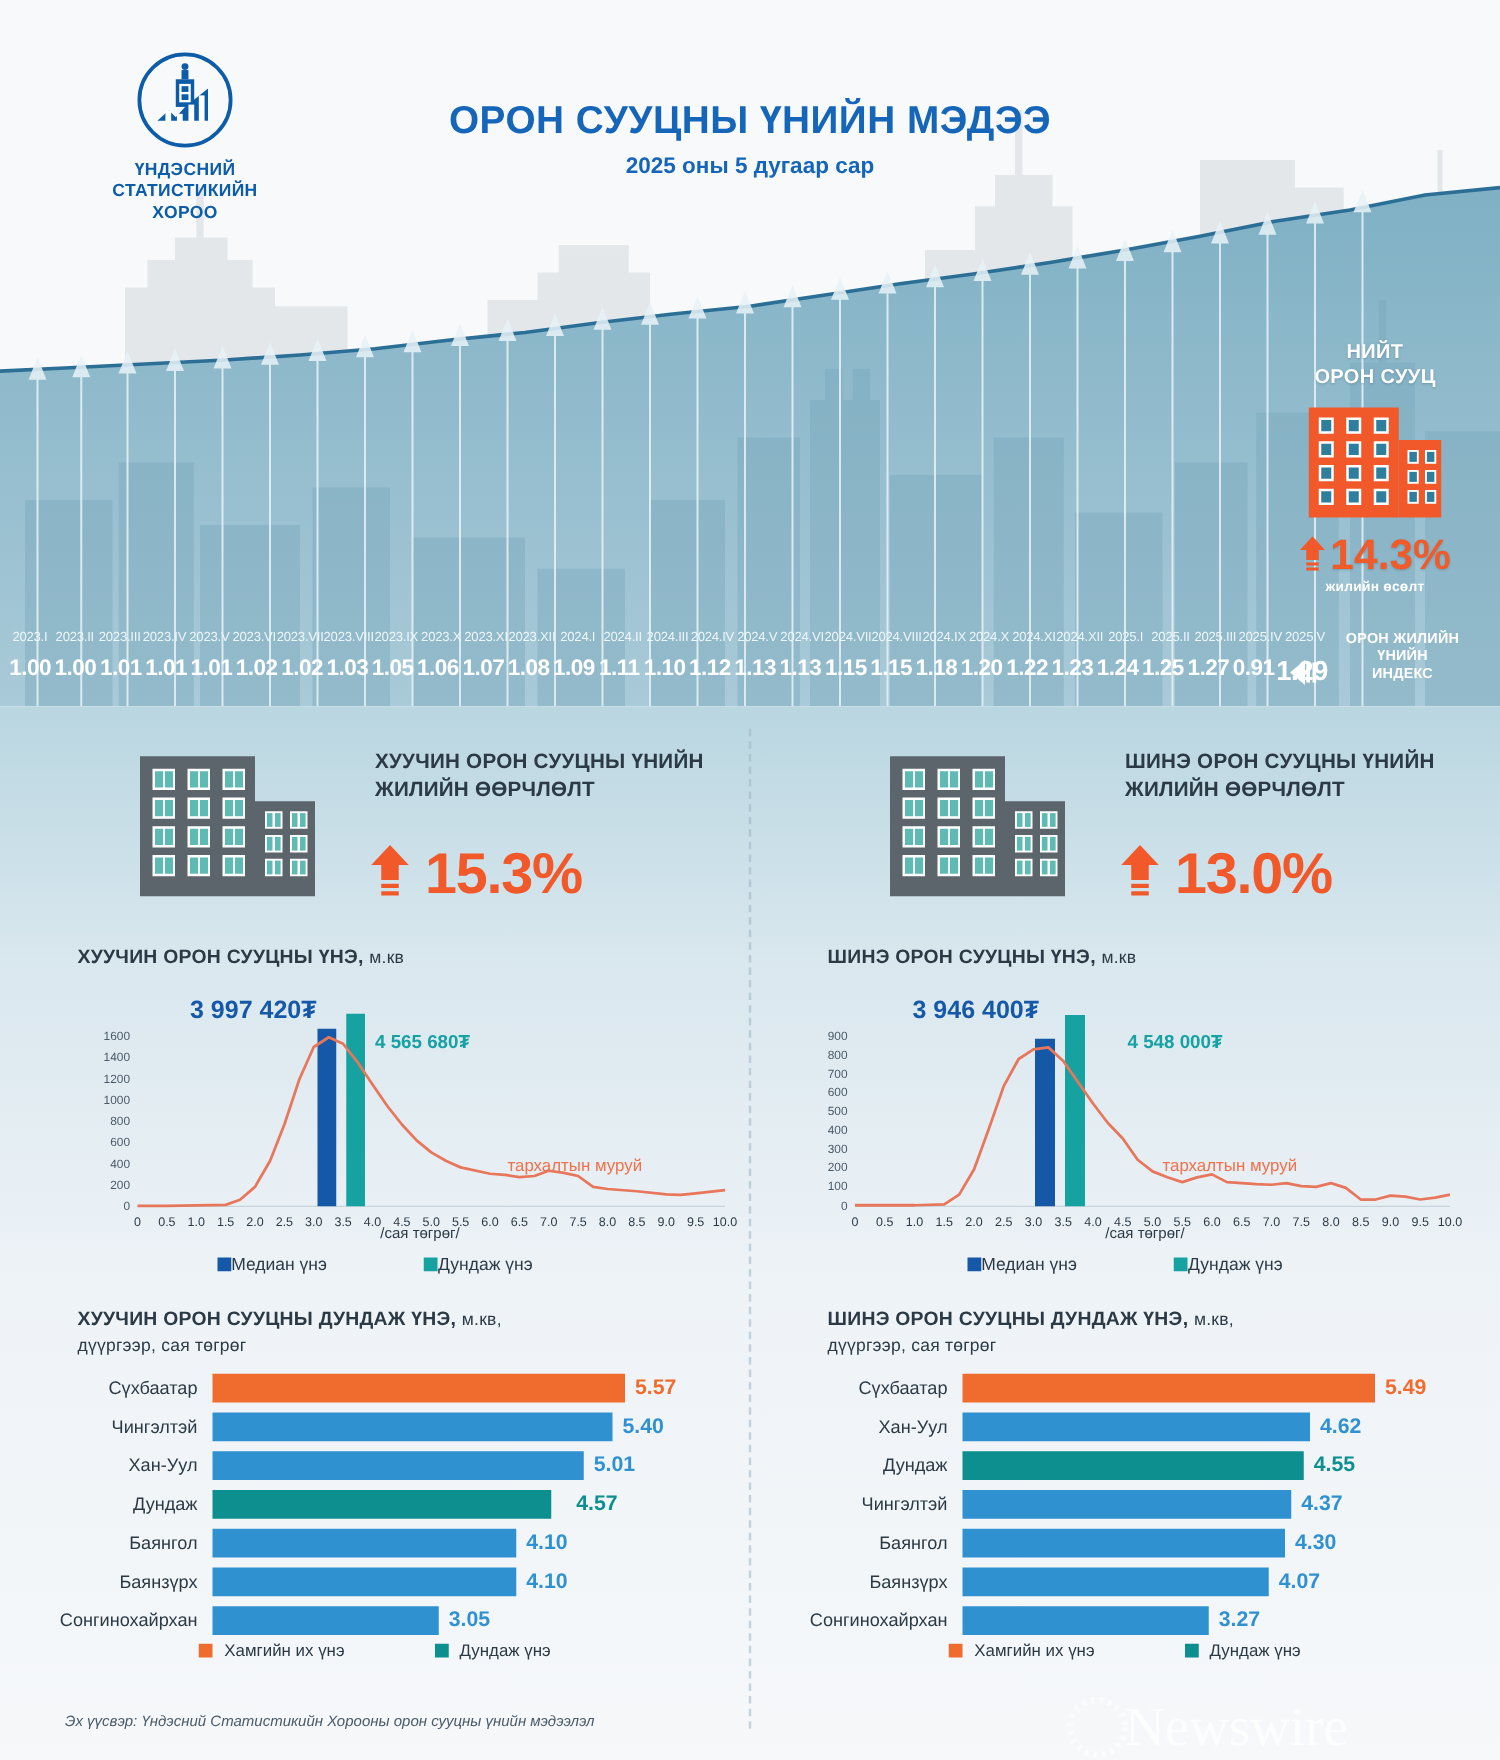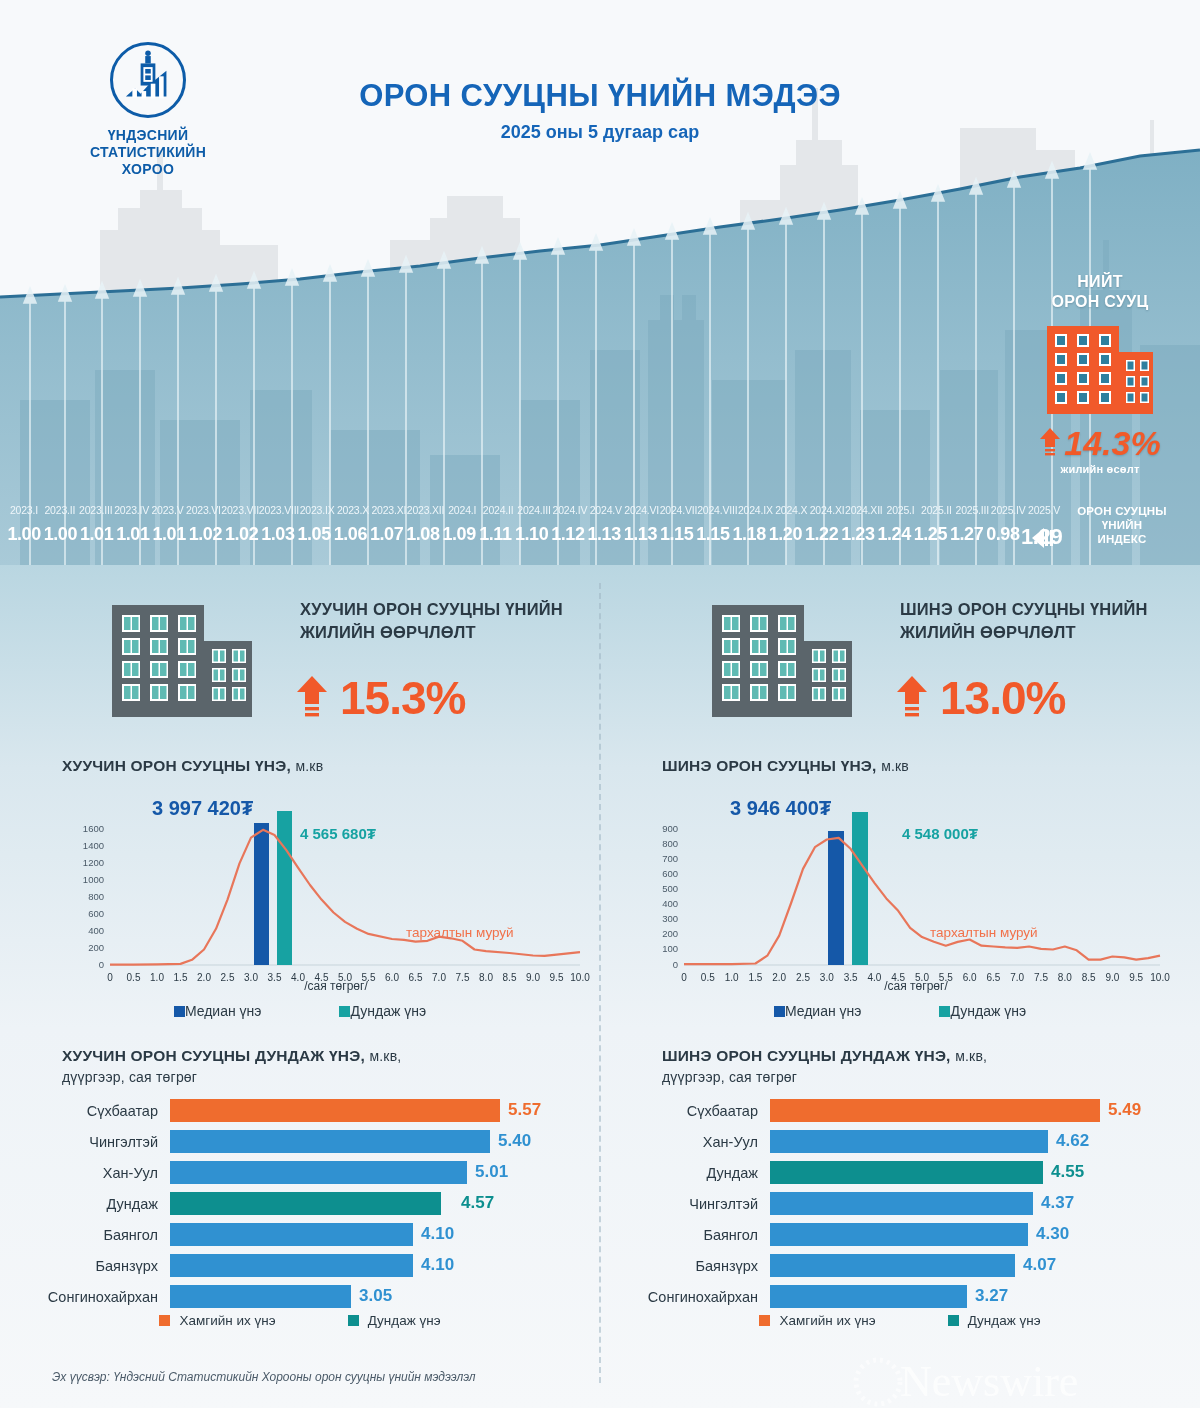--- a/index.html
+++ b/index.html
@@ -41,21 +41,21 @@
   }
   .sub-title {
     position: absolute; left: 0; right: 0; top: 122px; text-align: center; z-index: 6;
     color: #1565b8; font-size: 18px; font-weight: bold;
   }
 
   .niit-block { position: absolute; right: 20px; top: 272px; width: 160px; text-align: center; z-index: 7; }
   .niit-label { color: #ffffff; font-weight: bold; font-size: 16px; line-height: 20px; letter-spacing: .3px;
     text-shadow: 0 1px 2px rgba(20,50,70,.25); }
   .niit-bldg { margin: 10px auto 4px; }
-  .niit-pct-row { display:flex; align-items:center; justify-content:center; gap: 3px; font-style: italic; }
+  .niit-pct-row { display:flex; align-items:center; justify-content:center; gap: 3px; }
   .niit-pct { color: #f15a29; font-size: 34px; font-weight: bold; line-height: 1;
     text-shadow: 0 1px 2px rgba(20,50,70,.22); }
   .niit-sub { color:#ffffff; font-size: 11px; font-weight: bold; margin-top: 3px; letter-spacing:.2px; }
 
   .timeline { position: absolute; left: 0; top: 500px; width: 1200px; height: 60px; z-index: 6; }
   .tl-labels { position:absolute; left: 6px; top: 4px; width: 1056px; display:flex; }
   .tl-labels span { flex:1; text-align:center; color:#eef6fa; font-size: 10.5px; letter-spacing:-.2px; }
   .tl-values { position:absolute; left: 6px; top: 24px; width: 1056px; display:flex; }
   .tl-values span { flex:1; text-align:center; color:#ffffff; font-size: 18px; font-weight: bold; letter-spacing:-.4px; }
   .tl-values span.last { font-size: 22px; }
@@ -446,30 +446,30 @@
         <span>1.13</span>
         <span>1.15</span>
         <span>1.15</span>
         <span>1.18</span>
         <span>1.20</span>
         <span>1.22</span>
         <span>1.23</span>
         <span>1.24</span>
         <span>1.25</span>
         <span>1.27</span>
-        <span>0.98</span>
+        <span>0.91</span>
         <span class="last">1.29</span>
       </div>
     <svg class="tl-arrow" width="28" height="20" viewBox="0 0 28 20">
       <polygon points="0,10 12,0 12,20" fill="#ffffff"></polygon>
       <rect x="13" y="2" width="3" height="16" fill="#ffffff"></rect>
       <rect x="18" y="2" width="3" height="16" fill="#ffffff"></rect>
     </svg>
     <div class="tl-index-label">
-      <div>ОРОН СУУЦНЫ</div>
+      <div>ОРОН ЖИЛИЙН</div>
       <div>ҮНИЙН</div>
       <div>ИНДЕКС</div>
     </div>
   </div>
 </div>
 
 <div class="body-area">
   <div class="divider"></div>
 
   <div class="panel left">

